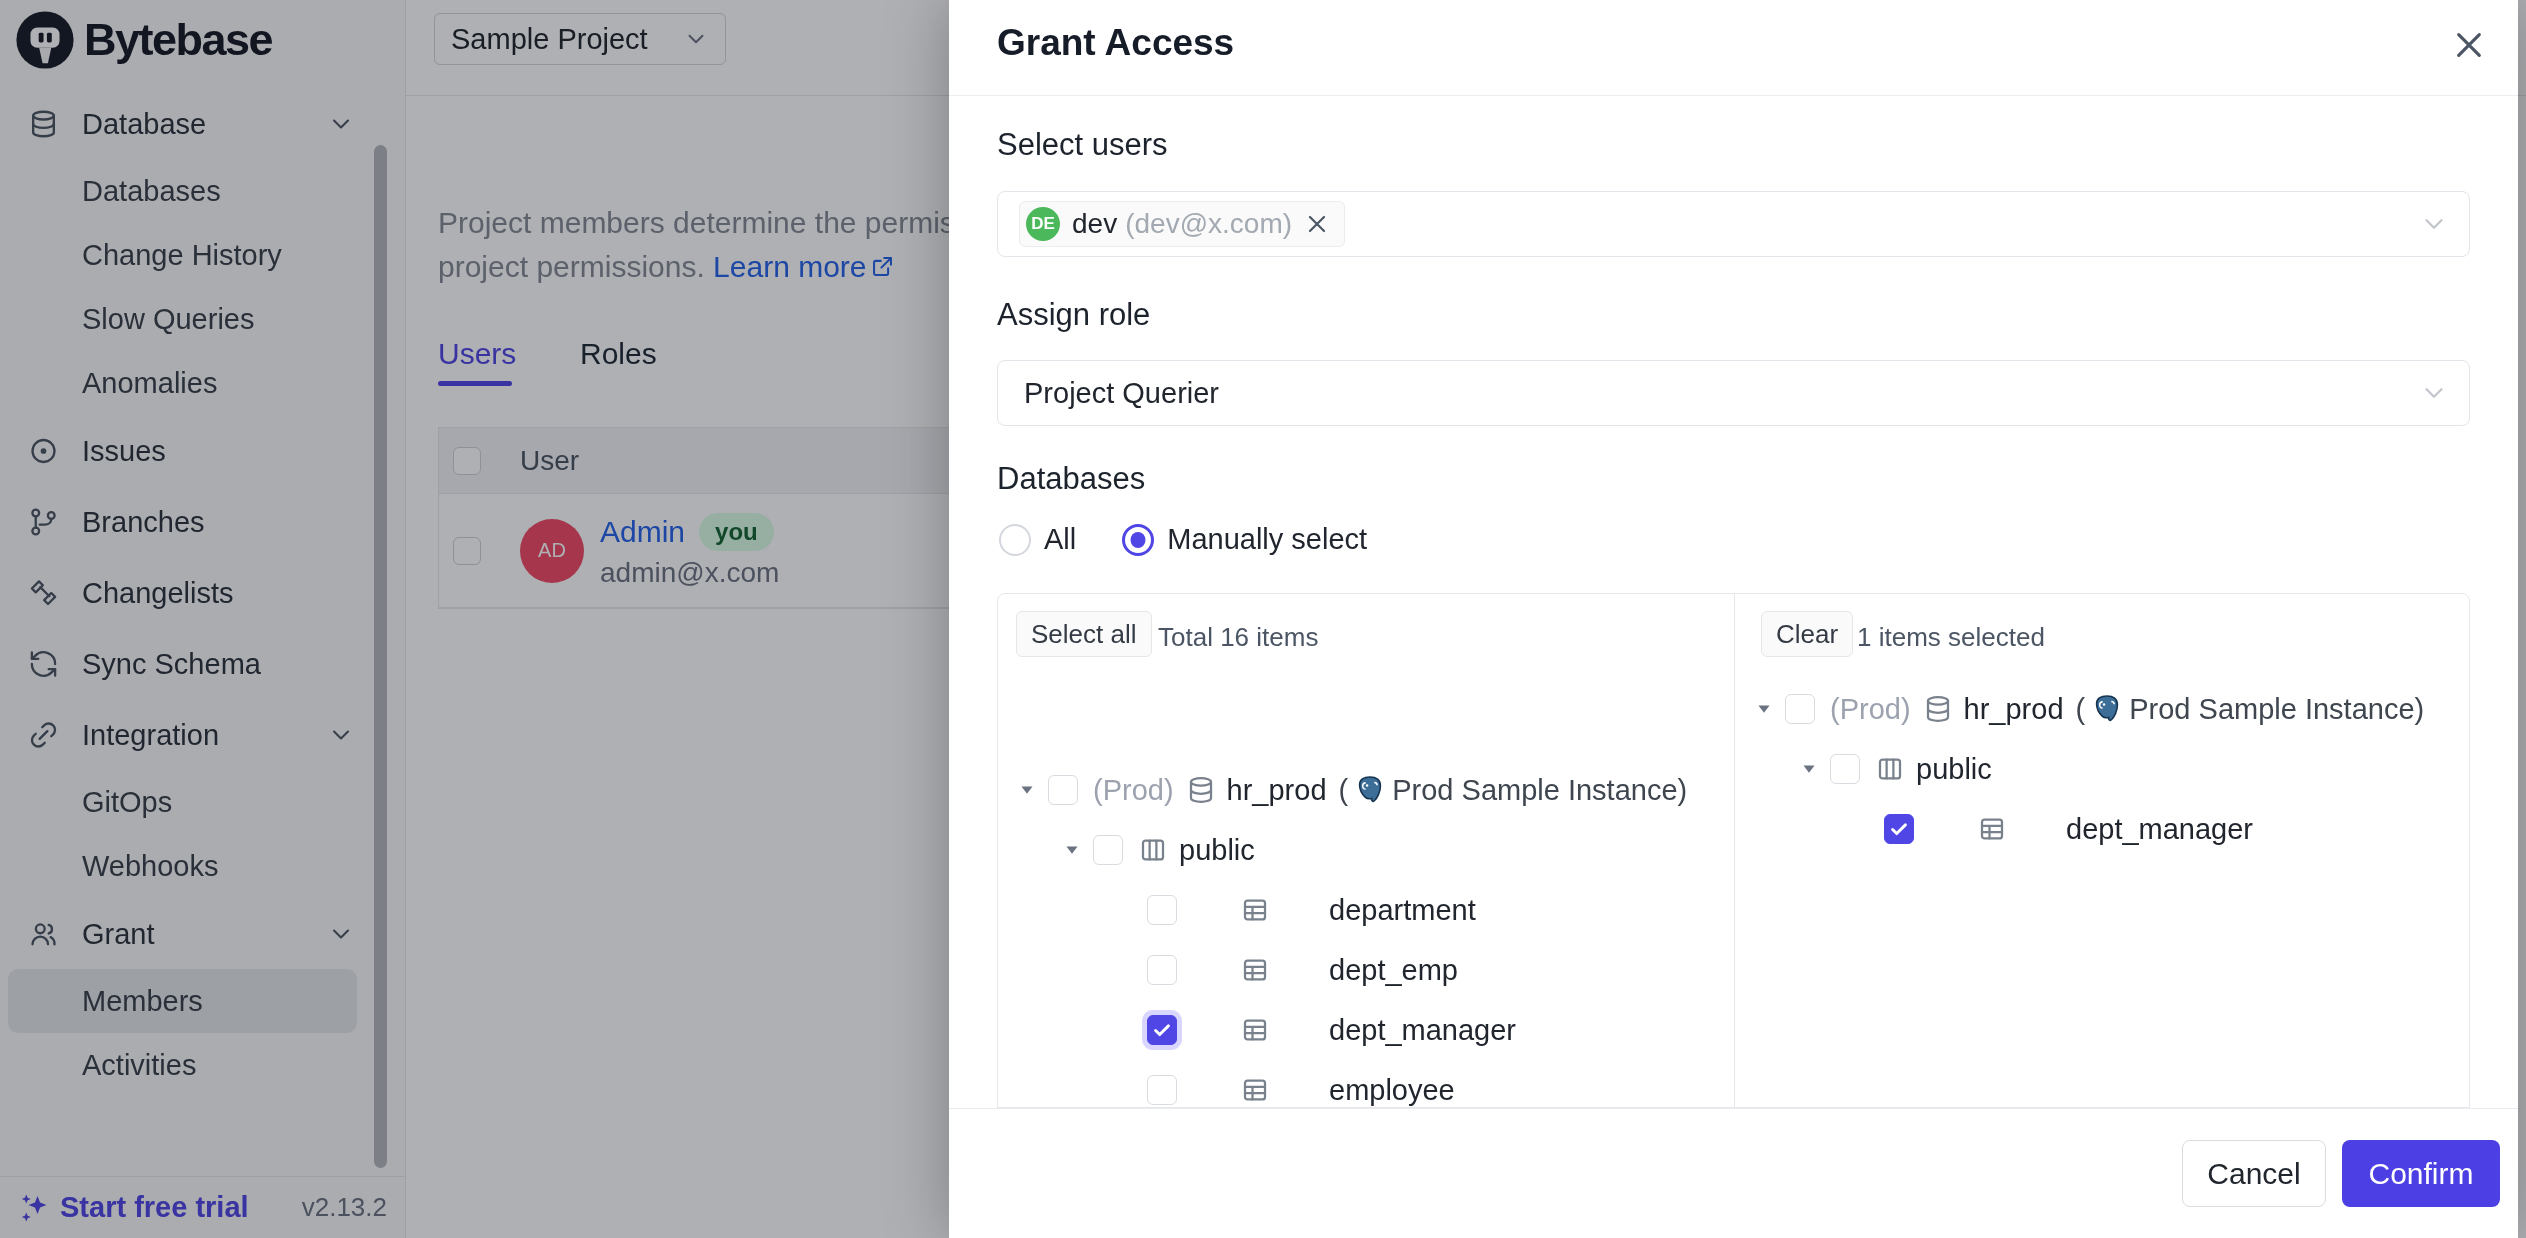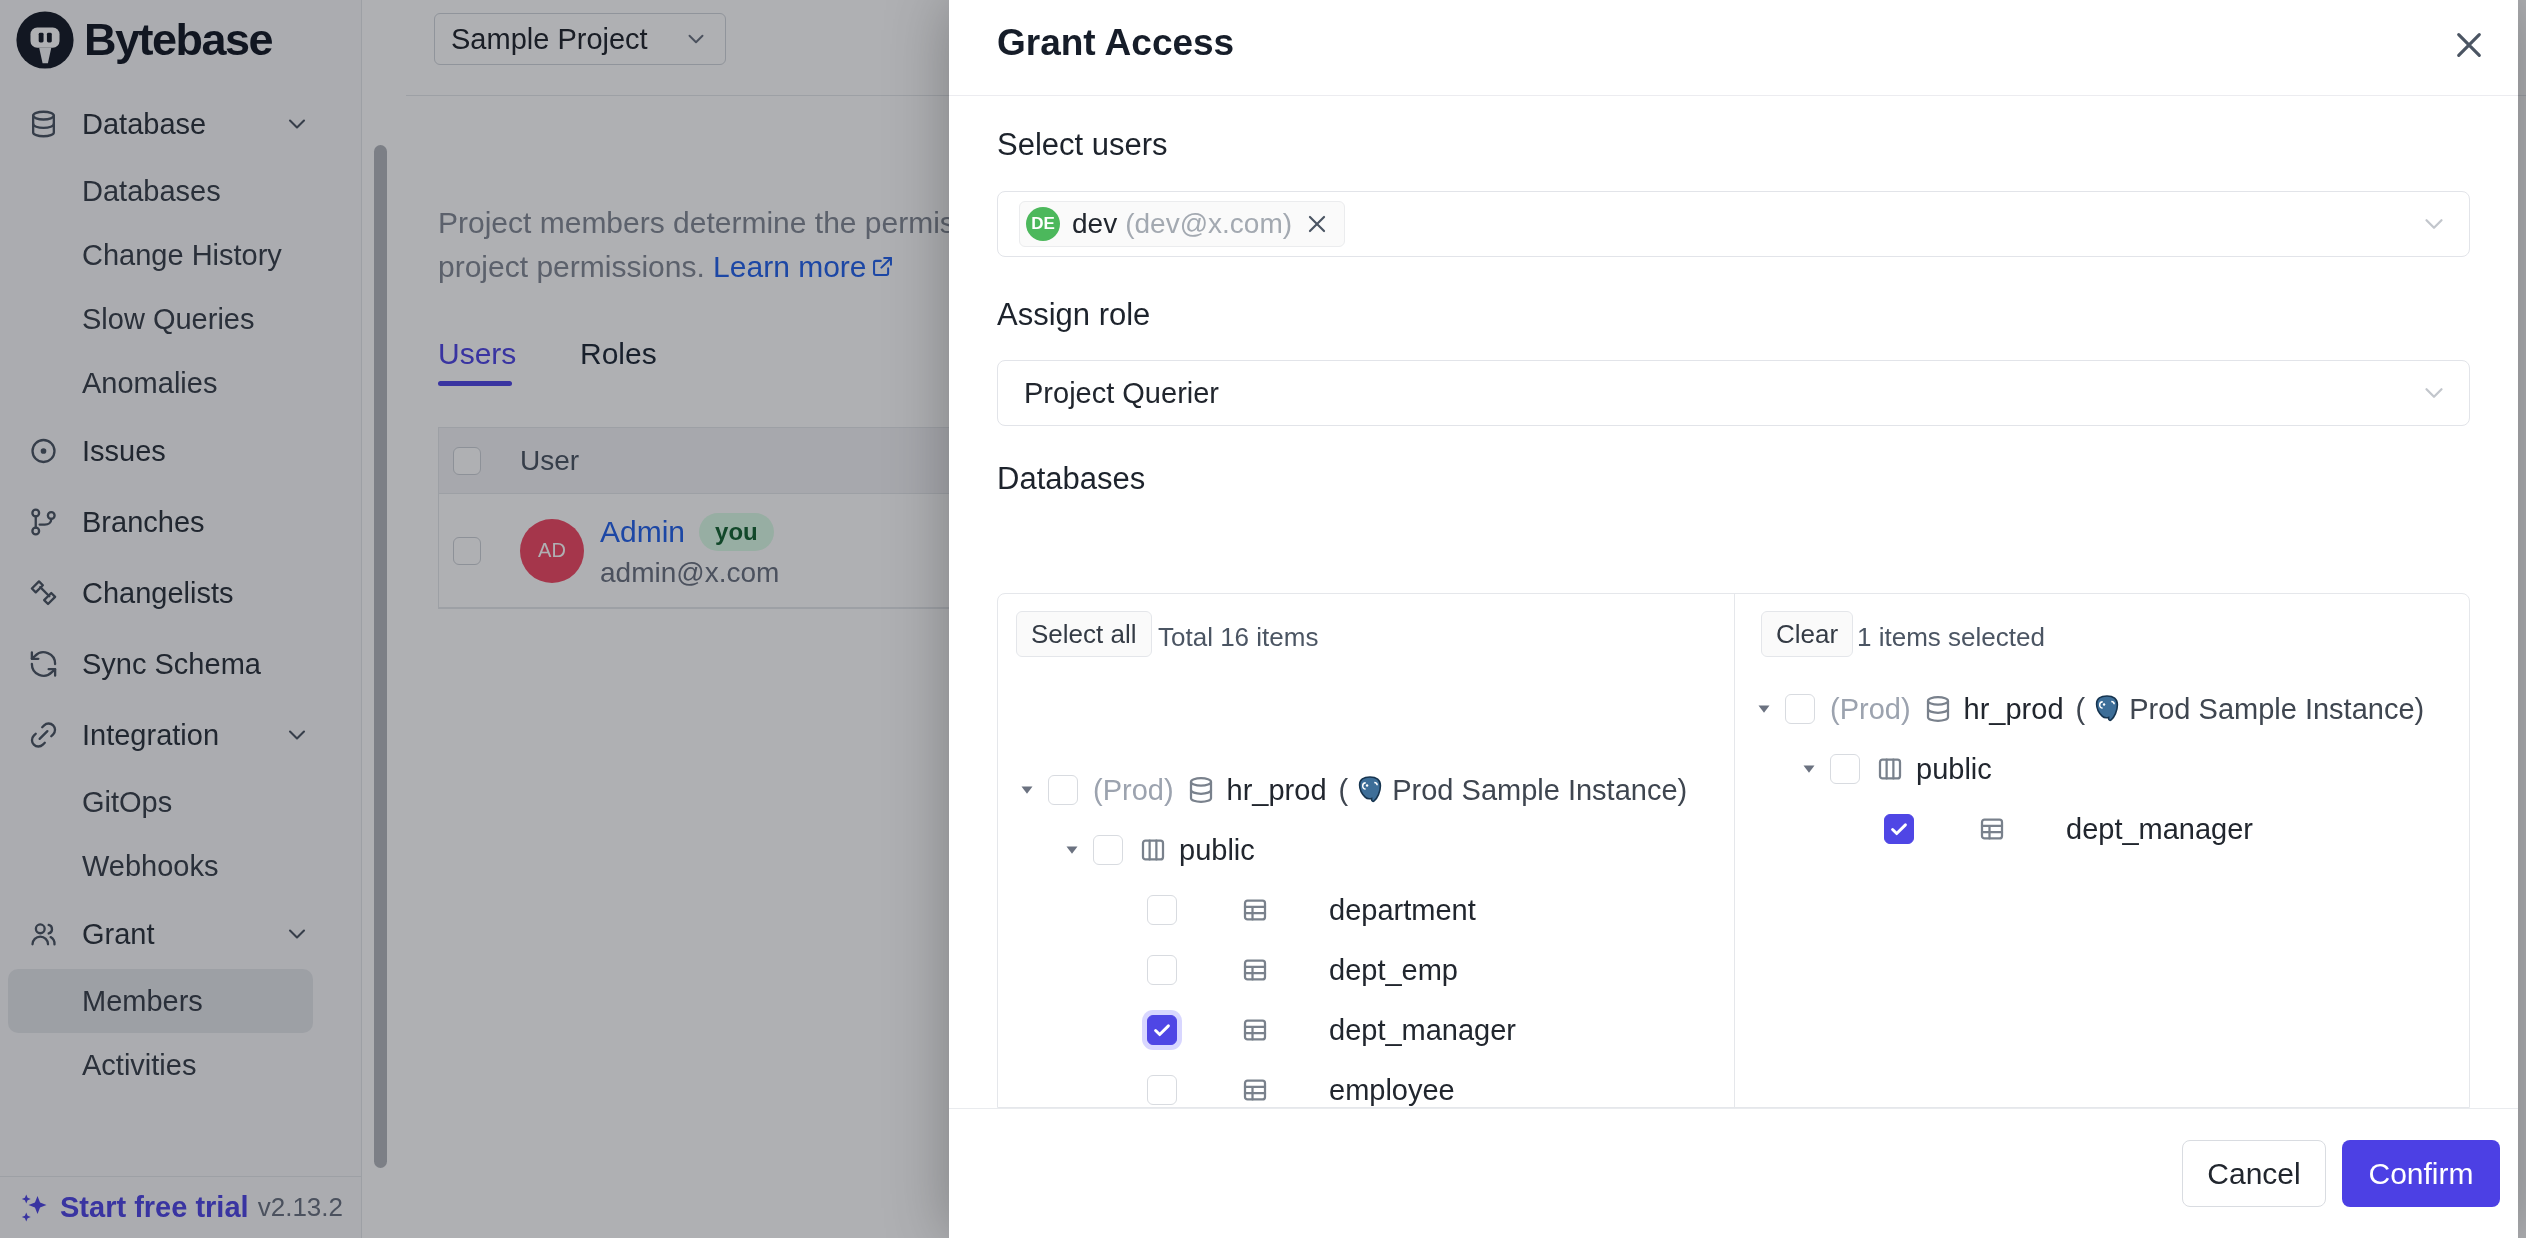--- a/index.html
+++ b/index.html
@@ -4,21 +4,21 @@
 <style>
   * { margin:0; padding:0; box-sizing:border-box; }
   html,body { width:2526px; height:1238px; overflow:hidden; background:#fff;
               font-family:"Liberation Sans", sans-serif; }
   .screen { position:relative; width:2526px; height:1238px; overflow:hidden; }
 
   
   .page { position:absolute; inset:0; background:#fff; }
 
   
-  .sidebar { position:absolute; left:0; top:0; width:362px; height:1238px;
+  .sidebar { position:absolute; left:0; top:0; width:406px; height:1238px;
              background:#f9fafb; border-right:1px solid #e5e7eb;padding-left:11px; }
   .logo { position:absolute; left:14px; top:9px; display:flex; align-items:center; cursor:pointer; }
   .logo svg { width:62px; height:62px; }
   .logo-text { font-size:45px; font-weight:800; color:#141a26; letter-spacing:-1.5px; margin-left:8px; }
   .nav { position:absolute; left:0; top:88px; right:0; }
   .nav-item { position:relative; margin:0 48px 0 8px; border-radius:10px; }
   .nav-item.top { height:71px; }
   .nav-item.sub { height:64px; }
   .nav-item.active { background:#e5e7eb; }
   .nav-icon { position:absolute; left:20px; top:50%; transform:translateY(-50%);
@@ -381,20 +381,26 @@
       <div class="sel-box role-select">
         <span class="sel-text">Project Querier</span>
         <span class="sel-chevron ic">
             <svg viewBox="0 0 24 24" fill="none" stroke="currentColor" stroke-width="1.8" stroke-linecap="round" stroke-linejoin="round">
               <path d="m6 9 6 6 6-6"></path>
             </svg>
           </span>
       </div>
 
       <div class="fld-label lbl-db">Databases</div>
+      <div class="radio-row">
+        <span class="radio" id="radio-all"></span>
+        <span class="radio-label">All</span>
+        <span class="radio checked" id="radio-manual"></span>
+        <span class="radio-label">Manually select</span>
+      </div>
 
       <div class="transfer">
         <div class="pane pane-left">
           <div class="pane-btn btn-select-all">Select all</div>
           <div class="pane-summary sum-left">Total 16 items</div>
           <div class="rows rows-left" id="tree-left">
               <div class="trow lv0">
                 <span class="caret"><svg viewBox="0 0 24 24" fill="currentColor">
                     <path d="M6 8.2h12L12 16z"></path>
                   </svg></span>

